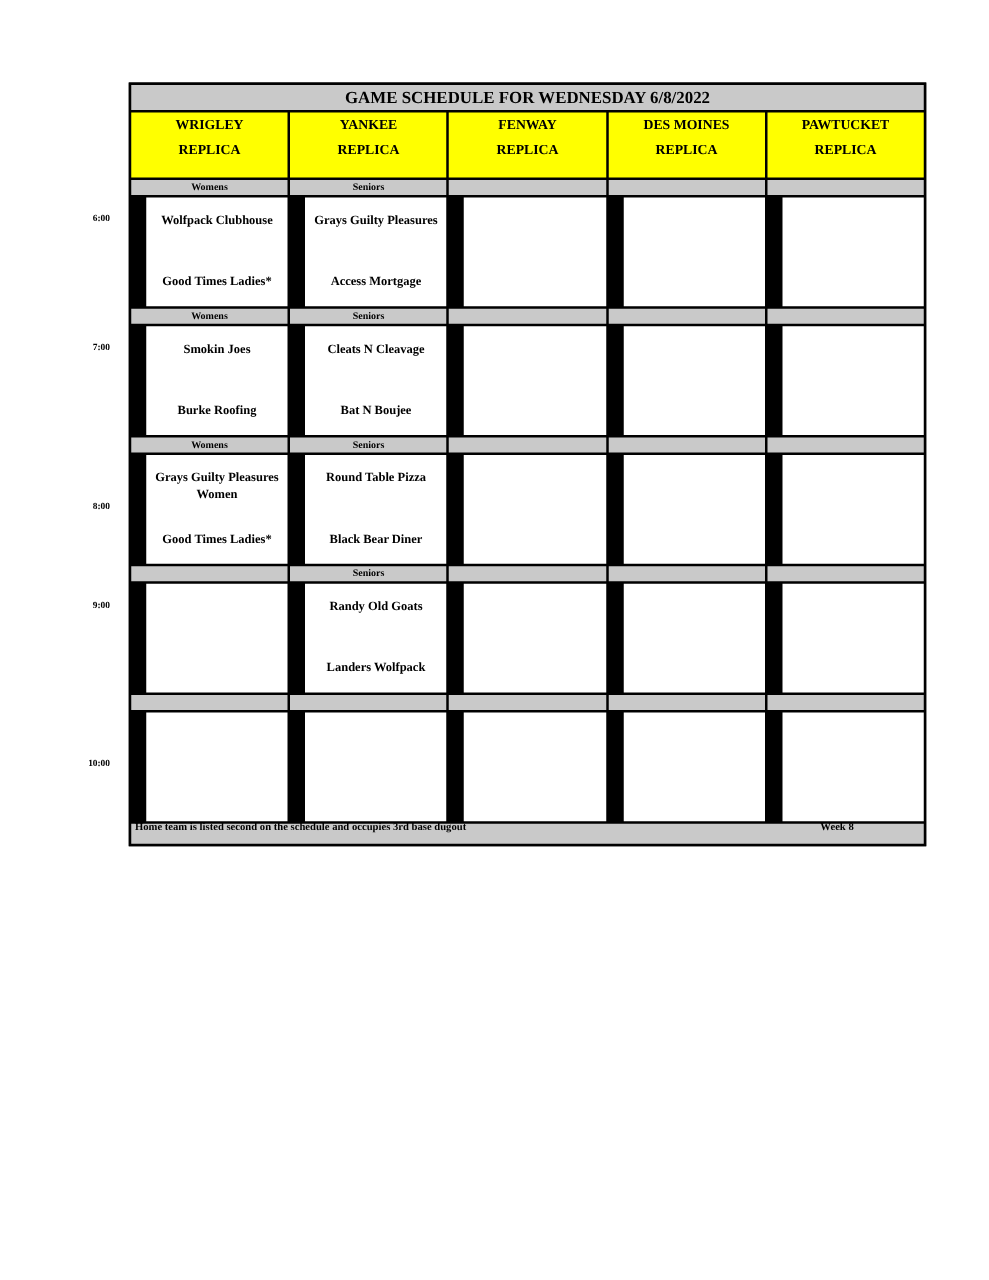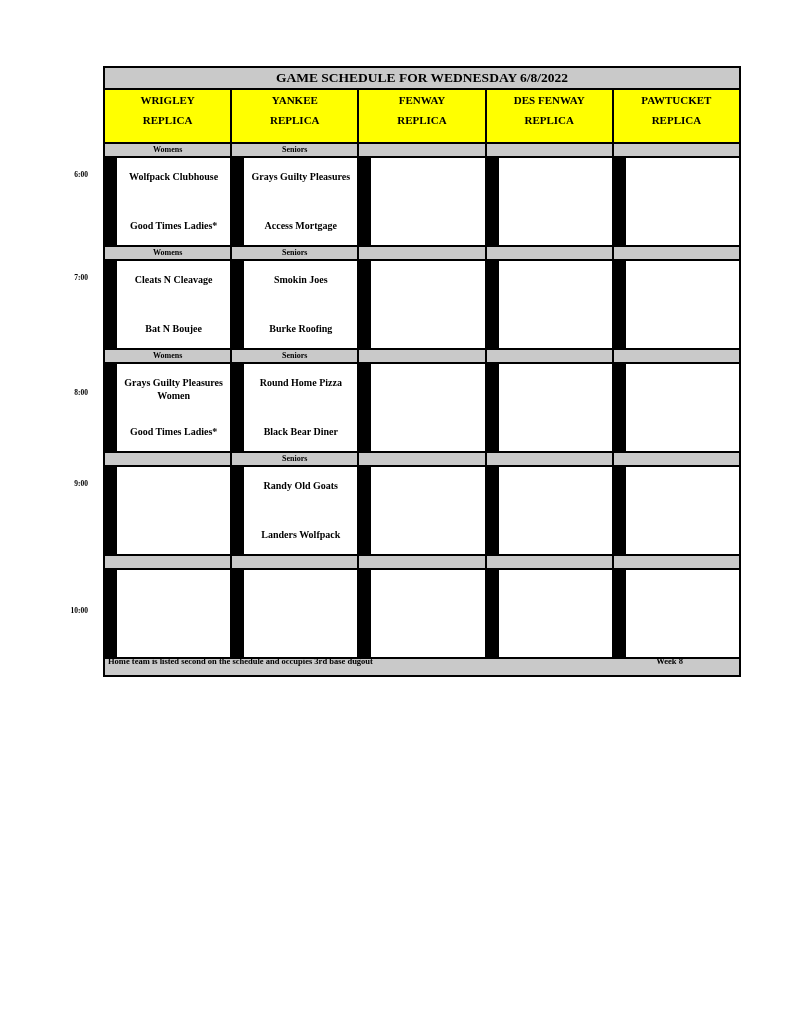--- a/index.html
+++ b/index.html
@@ -73,42 +73,42 @@
     text-align: right;
     font-weight: bold; font-size: 7.5px;
     line-height: 10px;
   }
 </style>
 </head>
 <body>
 
 <div class="time-label" style="top:170px">6:00</div>
 <div class="time-label" style="top:273px">7:00</div>
-<div class="time-label" style="top:388px">8:00</div>
+<div class="time-label" style="top:400px">8:00</div>
 <div class="time-label" style="top:479px">9:00</div>
 <div class="time-label" style="top:606px">10:00</div>
 
 <div class="schedule-table">
 
   <div class="title-bar">GAME SCHEDULE FOR WEDNESDAY 6/8/2022</div>
 
   <div class="field-header">
     <div>WRIGLEY</div>
     <div>REPLICA</div>
   </div>
   <div class="field-header">
     <div>YANKEE</div>
     <div>REPLICA</div>
   </div>
   <div class="field-header">
     <div>FENWAY</div>
     <div>REPLICA</div>
   </div>
   <div class="field-header">
-    <div>DES FENWAY</div>
+    <div>DES MOINES</div>
     <div>REPLICA</div>
   </div>
   <div class="field-header">
     <div>PAWTUCKET</div>
     <div>REPLICA</div>
   </div>
 
   <div class="band">Womens</div>
   <div class="band">Seniors</div>
   <div class="band"></div>
@@ -136,28 +136,28 @@
     <div class="team"></div>
   </div>
 
   <div class="band">Womens</div>
   <div class="band">Seniors</div>
   <div class="band"></div>
   <div class="band"></div>
   <div class="band"></div>
 
   <div class="cell">
+    <div class="team">Smokin Joes</div>
+    <div class="team">Burke Roofing</div>
+  </div>
+  <div class="cell">
     <div class="team">Cleats N Cleavage</div>
     <div class="team">Bat N Boujee</div>
   </div>
   <div class="cell">
-    <div class="team">Smokin Joes</div>
-    <div class="team">Burke Roofing</div>
-  </div>
-  <div class="cell">
     <div class="team"></div>
     <div class="team"></div>
   </div>
   <div class="cell">
     <div class="team"></div>
     <div class="team"></div>
   </div>
   <div class="cell">
     <div class="team"></div>
     <div class="team"></div>
@@ -167,21 +167,21 @@
   <div class="band">Seniors</div>
   <div class="band"></div>
   <div class="band"></div>
   <div class="band"></div>
 
   <div class="cell">
     <div class="team">Grays Guilty Pleasures Women</div>
     <div class="team">Good Times Ladies*</div>
   </div>
   <div class="cell">
-    <div class="team">Round Home Pizza</div>
+    <div class="team">Round Table Pizza</div>
     <div class="team">Black Bear Diner</div>
   </div>
   <div class="cell">
     <div class="team"></div>
     <div class="team"></div>
   </div>
   <div class="cell">
     <div class="team"></div>
     <div class="team"></div>
   </div>

